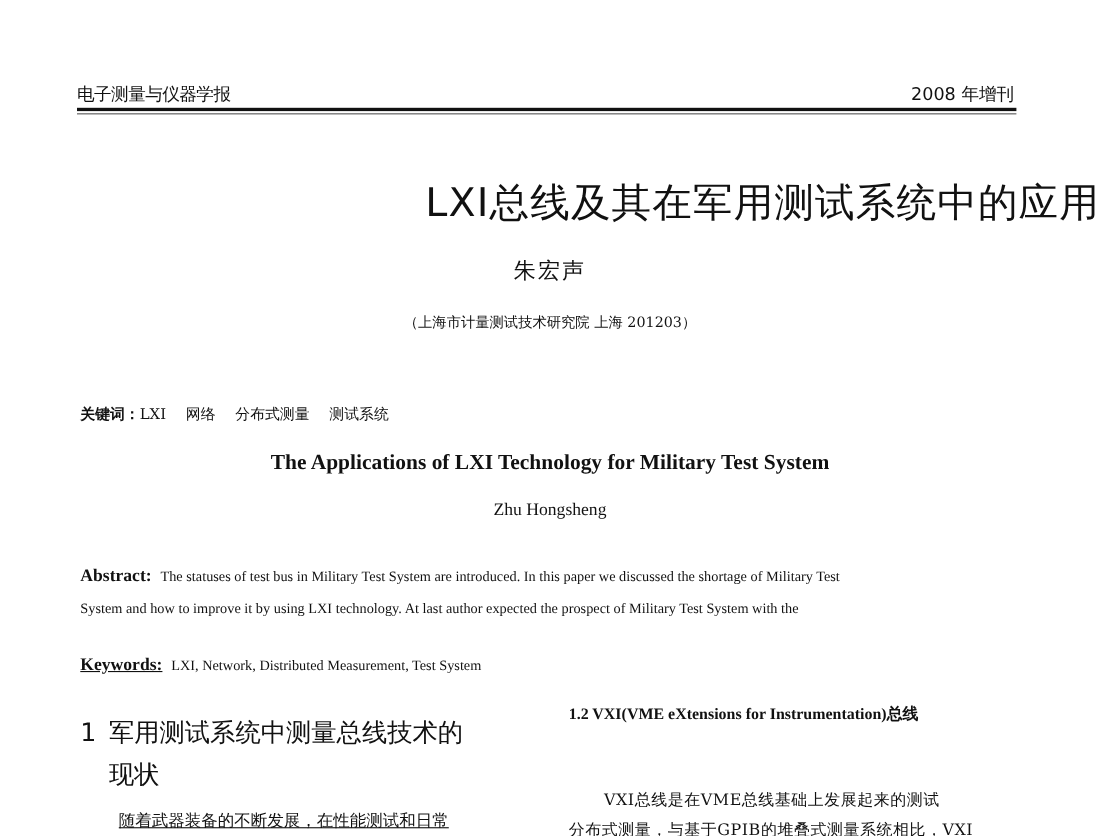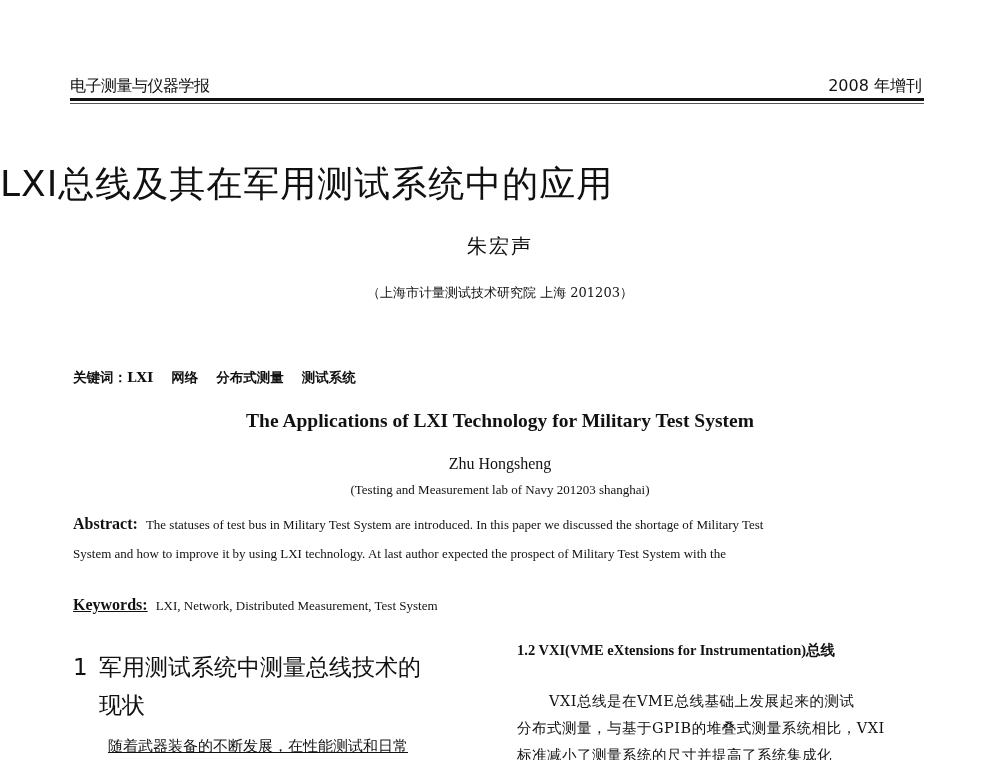--- a/index.html
+++ b/index.html
@@ -59,21 +59,21 @@
       top: 103px;
       width: 854px;
       height: 1px;
       background: #555;
     }
     .title-cn {
       position: absolute;
       left: 0;
       top: 160px;
       width: 1000px;
-      text-align: left;
+      text-align: right;
       font-family: "DejaVu Sans", "Liberation Sans", sans-serif;
       font-size: 36px;
       letter-spacing: 1px;
       color: #111;
     }
     .author-cn {
       position: absolute;
       left: 0;
       top: 233px;
       width: 1000px;
@@ -107,21 +107,21 @@
     .kw-cn {
       position: absolute;
       left: 73px;
       top: 366px;
       width: 860px;
       font-size: 13.5px;
       line-height: 22px;
       color: #111;
     }
     .kw-cn .lbl { font-weight: bold; }
-    .kw-cn .kw-item { margin-right: 18px; font-weight: bold; }
+    .kw-cn .kw-item { margin-right: 18px; }
     .title-en {
       position: absolute;
       left: 0;
       top: 410px;
       width: 1000px;
       text-align: center;
       font-family: "Liberation Serif", "DejaVu Serif", serif;
       font-weight: bold;
       font-size: 19.5px;
       color: #111;
@@ -225,21 +225,21 @@
       width: 410px;
       font-size: 14.5px;
       line-height: 27px;
       color: #111;
     }
     .col-right-para .line {
       display: block;
       white-space: nowrap;
       letter-spacing: 0.5px;
     }
-    .col-right-para .indent { padding-left: 32px; }
+    .col-right-para .indent { padding-left: 32px; margin-top: 27px; }
   </style>
 </head>
 <body>
 
 <div class="page">
 
   <div class="running-header">
     <span class="rh-left">电子测量与仪器学报</span>
     <span class="rh-right">2008 年增刊</span>
   </div>
@@ -250,21 +250,20 @@
   <div class="author-cn">朱宏声</div>
   <div class="affil-cn">（上海市计量测试技术研究院 上海 201203）</div>
 
 
   <div class="kw-cn">
     <span class="lbl">关键词：</span><span class="kw-item">LXI</span><span class="kw-item">网络</span><span class="kw-item">分布式测量</span><span class="kw-item">测试系统</span>
   </div>
 
   <div class="title-en">The Applications of LXI Technology for Military Test System</div>
   <div class="author-en">Zhu Hongsheng</div>
-  <div class="affil-en">(Testing and Measurement lab of Navy 201203 shanghai)</div>
 
   <div class="abs-en">
     <span class="line"><span class="lbl">Abstract:</span><span>The statuses of test bus in Military Test System are introduced. In this paper we discussed the shortage of Military Test</span></span>
     <span class="line">System and how to improve it by using LXI technology. At last author expected the prospect of Military Test System with the</span>
   </div>
 
   <div class="kw-en">
     <span class="lbl">Keywords:</span><span>LXI, Network, Distributed Measurement, Test System</span>
   </div>
 

